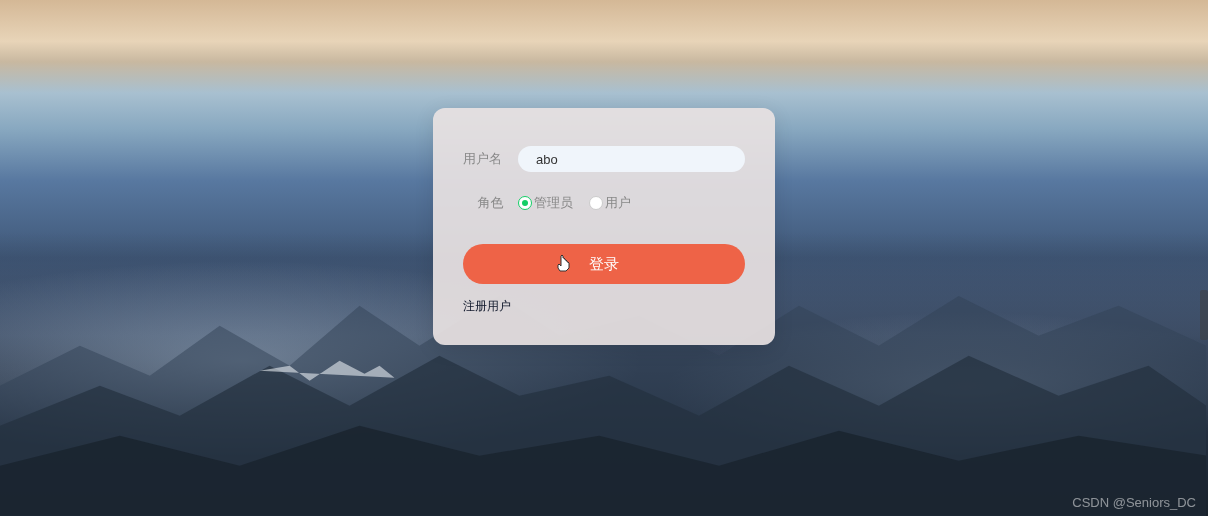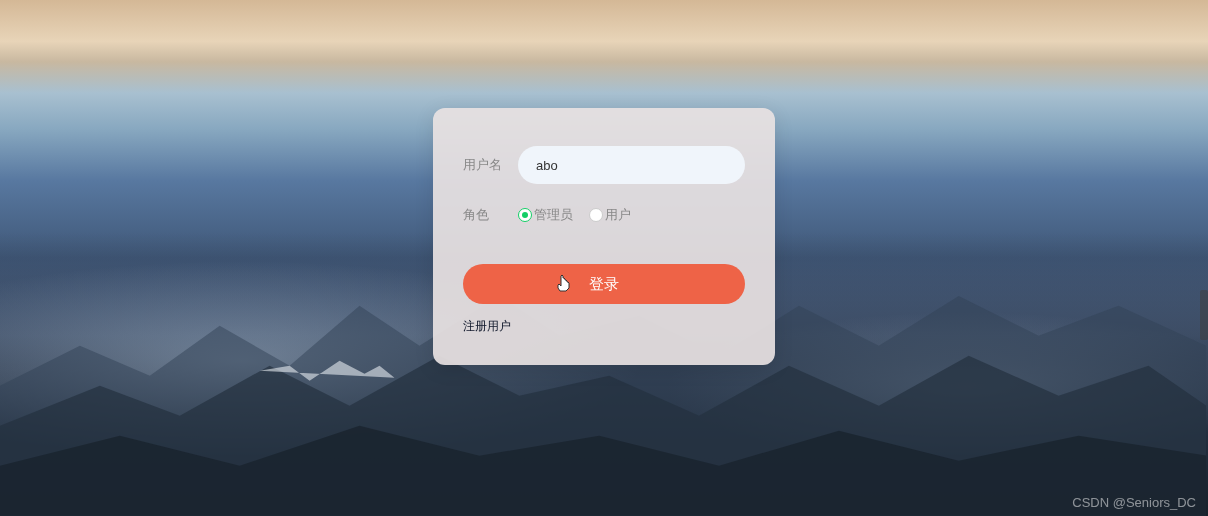--- a/index.html
+++ b/index.html
@@ -65,37 +65,38 @@
       margin-bottom: 22px;
     }
     .form-label {
       width: 55px;
       color: #888;
       font-size: 13px;
       flex-shrink: 0;
     }
     .form-input {
       flex: 1;
-      height: 38px;
+      height: 26px;
       border: none;
       border-radius: 19px;
       background: #f0f5fb;
       padding: 8px 18px;
       font-size: 13px;
       color: #333;
       outline: none;
     }
     .form-input::placeholder {
       color: #aaa;
     }
     .radio-row {
       display: flex;
       align-items: center;
-      margin-bottom: 40px;
+      margin-bottom: 32px;
       margin-top: 4px;
+      text-align: center;
     }
     .radio-group {
       display: flex;
       align-items: center;
       gap: 16px;
     }
     .radio-item {
       display: flex;
       align-items: center;
       gap: 2px;

